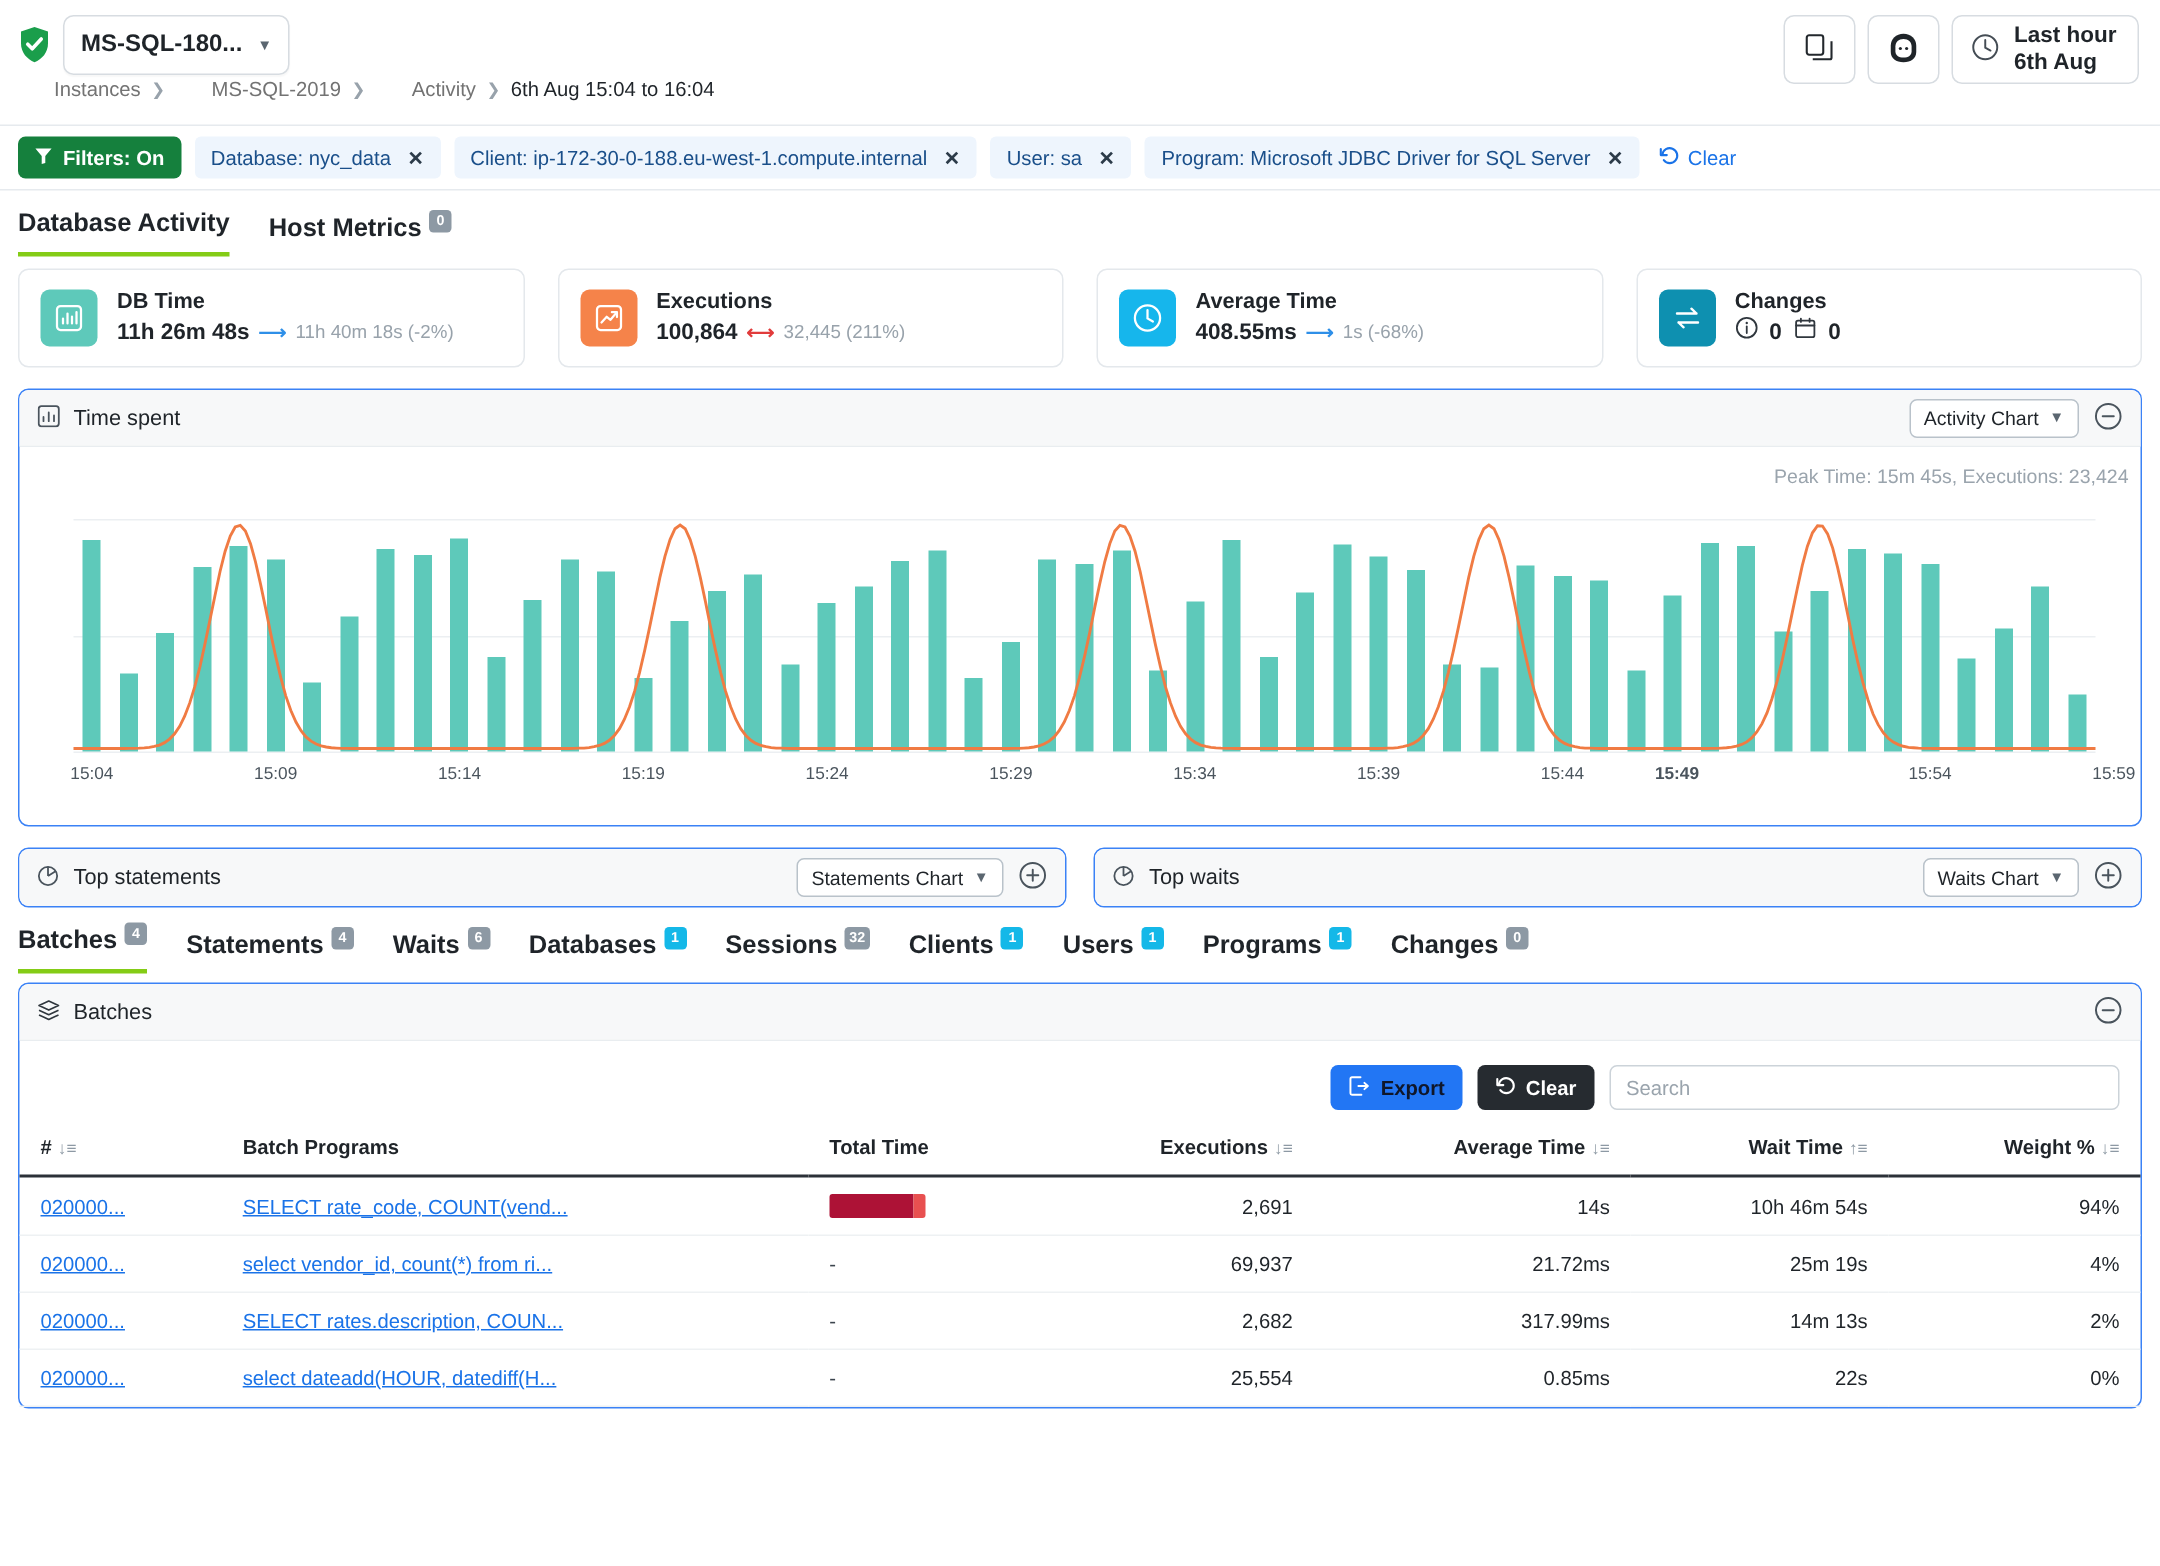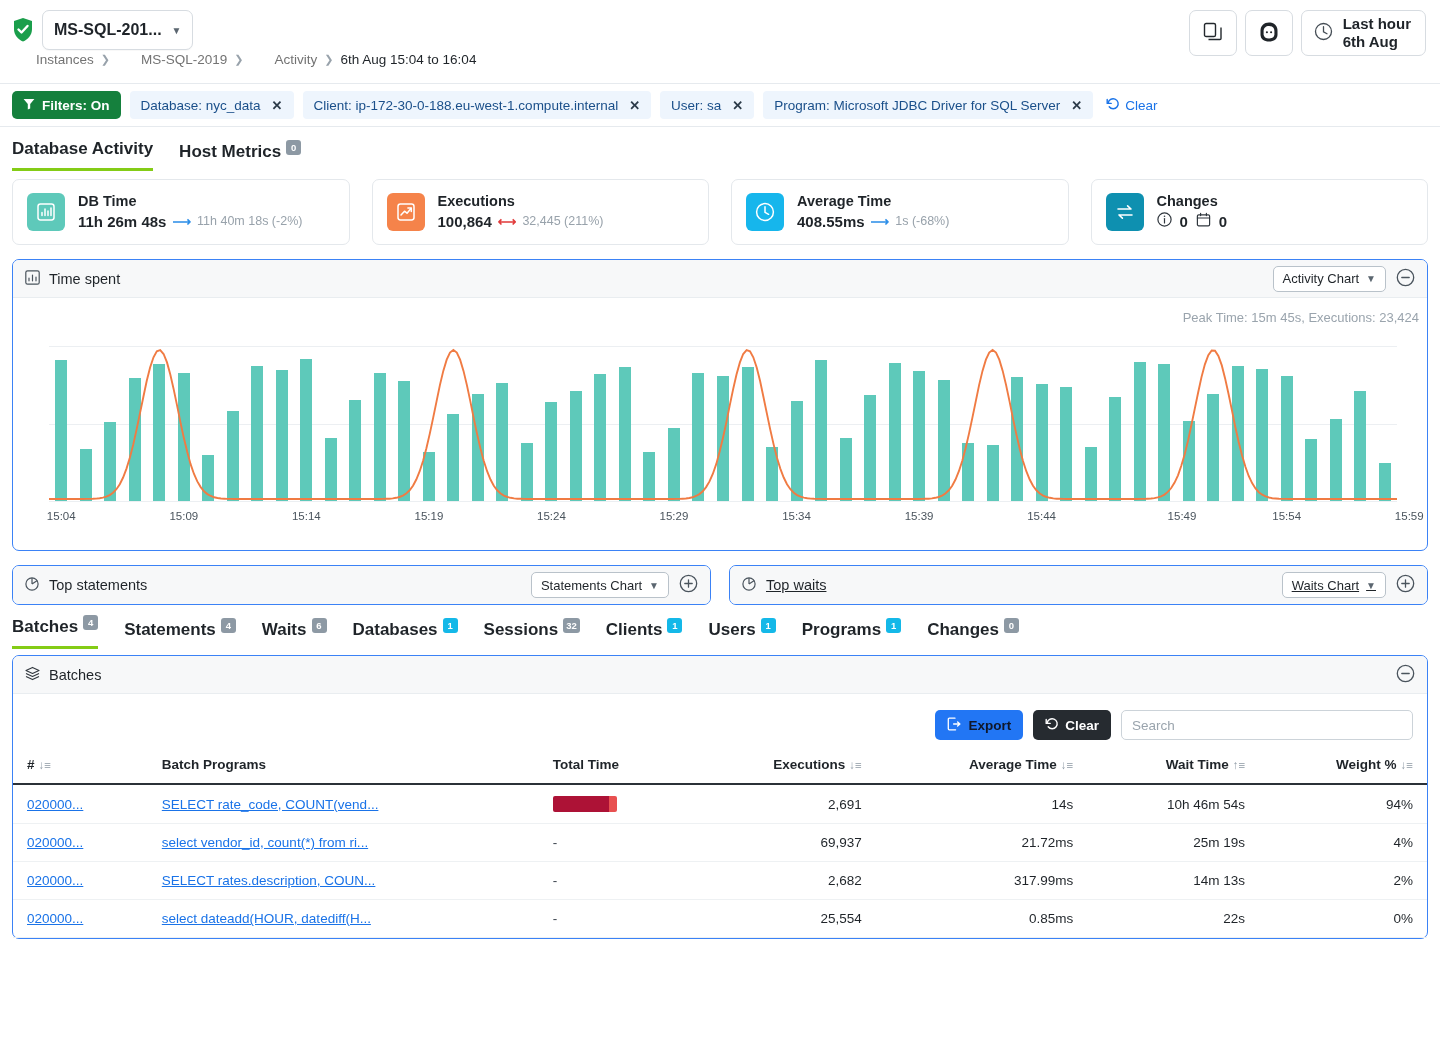--- a/index.html
+++ b/index.html
@@ -114,21 +114,21 @@
   .tbl-toolbar { display:flex; justify-content:flex-end; align-items:center; gap:10px; padding:16px 14px 8px 14px; }
   .btn-export {
     background:#2276f4; color:#0f172a; border-radius:5px; height:30px; display:flex; align-items:center;
     gap:7px; padding:0 12px; font-size:13.5px; font-weight:bold;
   }
   .btn-clear {
     background:#262b30; color:#fff; border-radius:5px; height:30px; display:flex; align-items:center;
     gap:6px; padding:0 12px; font-size:13.5px; font-weight:bold;
   }
   .search-inp {
-    width:292px; height:30px; border:1px solid #ccd3d9; border-radius:5px; padding:0 10px;
+    width:340px; height:30px; border:1px solid #ccd3d9; border-radius:5px; padding:0 10px;
     font-size:13.5px; font-family:"Liberation Sans", sans-serif; color:#1f2429; background:#fff;
   }
   .search-inp::placeholder { color:#9aa4ad; }
 
   table.bt { width:100%; border-collapse:collapse; }
   table.bt th {
     font-size:13.5px; font-weight:bold; color:#1f2429; padding:9px 14px 11px 14px;
     border-bottom:2px solid #2b3138; white-space:nowrap;
   }
   table.bt td {
@@ -148,21 +148,21 @@
 
 <div class="topbar">
   <div class="inst-wrap">
     <span class="shield">
       <svg width="22" height="26" viewBox="0 0 22 26">
           <path d="M11 1 L20 4 V12 C20 18 16 22.5 11 24.5 C6 22.5 2 18 2 12 V4 Z" fill="#1a9e4b"></path>
           <path d="M6.5 12.5 l3 3 l6 -6.5" stroke="#fff" stroke-width="2.4" fill="none" stroke-linecap="round" stroke-linejoin="round"></path>
         </svg>
     </span>
     <div class="inst-select">
-      <span>MS-SQL-201...</span>
+      <span>MS-SQL-180...</span>
       <span class="caret-sm">▼</span>
     </div>
   </div>
 
   <div class="topbar-right">
     <div class="icon-btn">
       <span>
         <svg width="19" height="19" viewBox="0 0 19 19" fill="none" stroke="#23282d" stroke-width="1.4">
           <rect x="1.5" y="1.5" width="11" height="13" rx="1.6"></rect>
           <path d="M5.5 17.5 H17 a1 1 0 0 0 1-1 V5.5"></path>
@@ -428,21 +428,21 @@
     <div class="xaxis" id="xaxis">
         <span class="xt" style="left: 12.2545px; text-align: right;">15:04</span>
         <span class="xt" style="left: 134.8px;">15:09</span>
         <span class="xt" style="left: 257.345px;">15:14</span>
         <span class="xt" style="left: 379.891px;">15:19</span>
         <span class="xt" style="left: 502.436px;">15:24</span>
         <span class="xt" style="left: 624.982px;">15:29</span>
         <span class="xt" style="left: 747.527px;">15:34</span>
         <span class="xt" style="left: 870.073px;">15:39</span>
         <span class="xt" style="left: 992.618px;">15:44</span>
-        <span class="xt" style="left: 1133px;">15:49</span>
+        <span class="xt" style="left: 1069px; font-weight: bold;">15:49</span>
         <span class="xt" style="left: 1237.71px;">15:54</span>
         <span class="xt" style="left: 1360.25px;">15:59</span>
       </div>
   </div>
 </div>
 
 <div class="split">
   <div class="panel">
     <div class="panel-hd" style="border-bottom:none; border-radius:6px;">
       <span>
@@ -462,21 +462,21 @@
           <svg width="19" height="19" viewBox="0 0 19 19" fill="none" stroke="#4a545d" stroke-width="1.3">
               <circle cx="9.5" cy="9.5" r="8.2"></circle>
               <path d="M5.8 9.5 H13.2 M9.5 5.8 V13.2" stroke-linecap="round"></path>
             </svg>
         </span>
       </span>
     </div>
   </div>
 
   <div class="panel">
-    <div class="panel-hd" style="border-bottom:none; border-radius:6px;text-decoration:underline;">
+    <div class="panel-hd" style="border-bottom:none; border-radius:6px;">
       <span>
         <svg width="15" height="15" viewBox="0 0 15 15" fill="none" stroke="#4a545d" stroke-width="1.2">
             <circle cx="7" cy="8" r="6.1"></circle>
             <path d="M7 8 V1.9 M7 8 L12.3 4.6"></path>
           </svg>
       </span>
       <span class="t">Top waits</span>
       <span class="spacer"></span>
       <div class="sel-btn">
         <span>Waits Chart</span>

